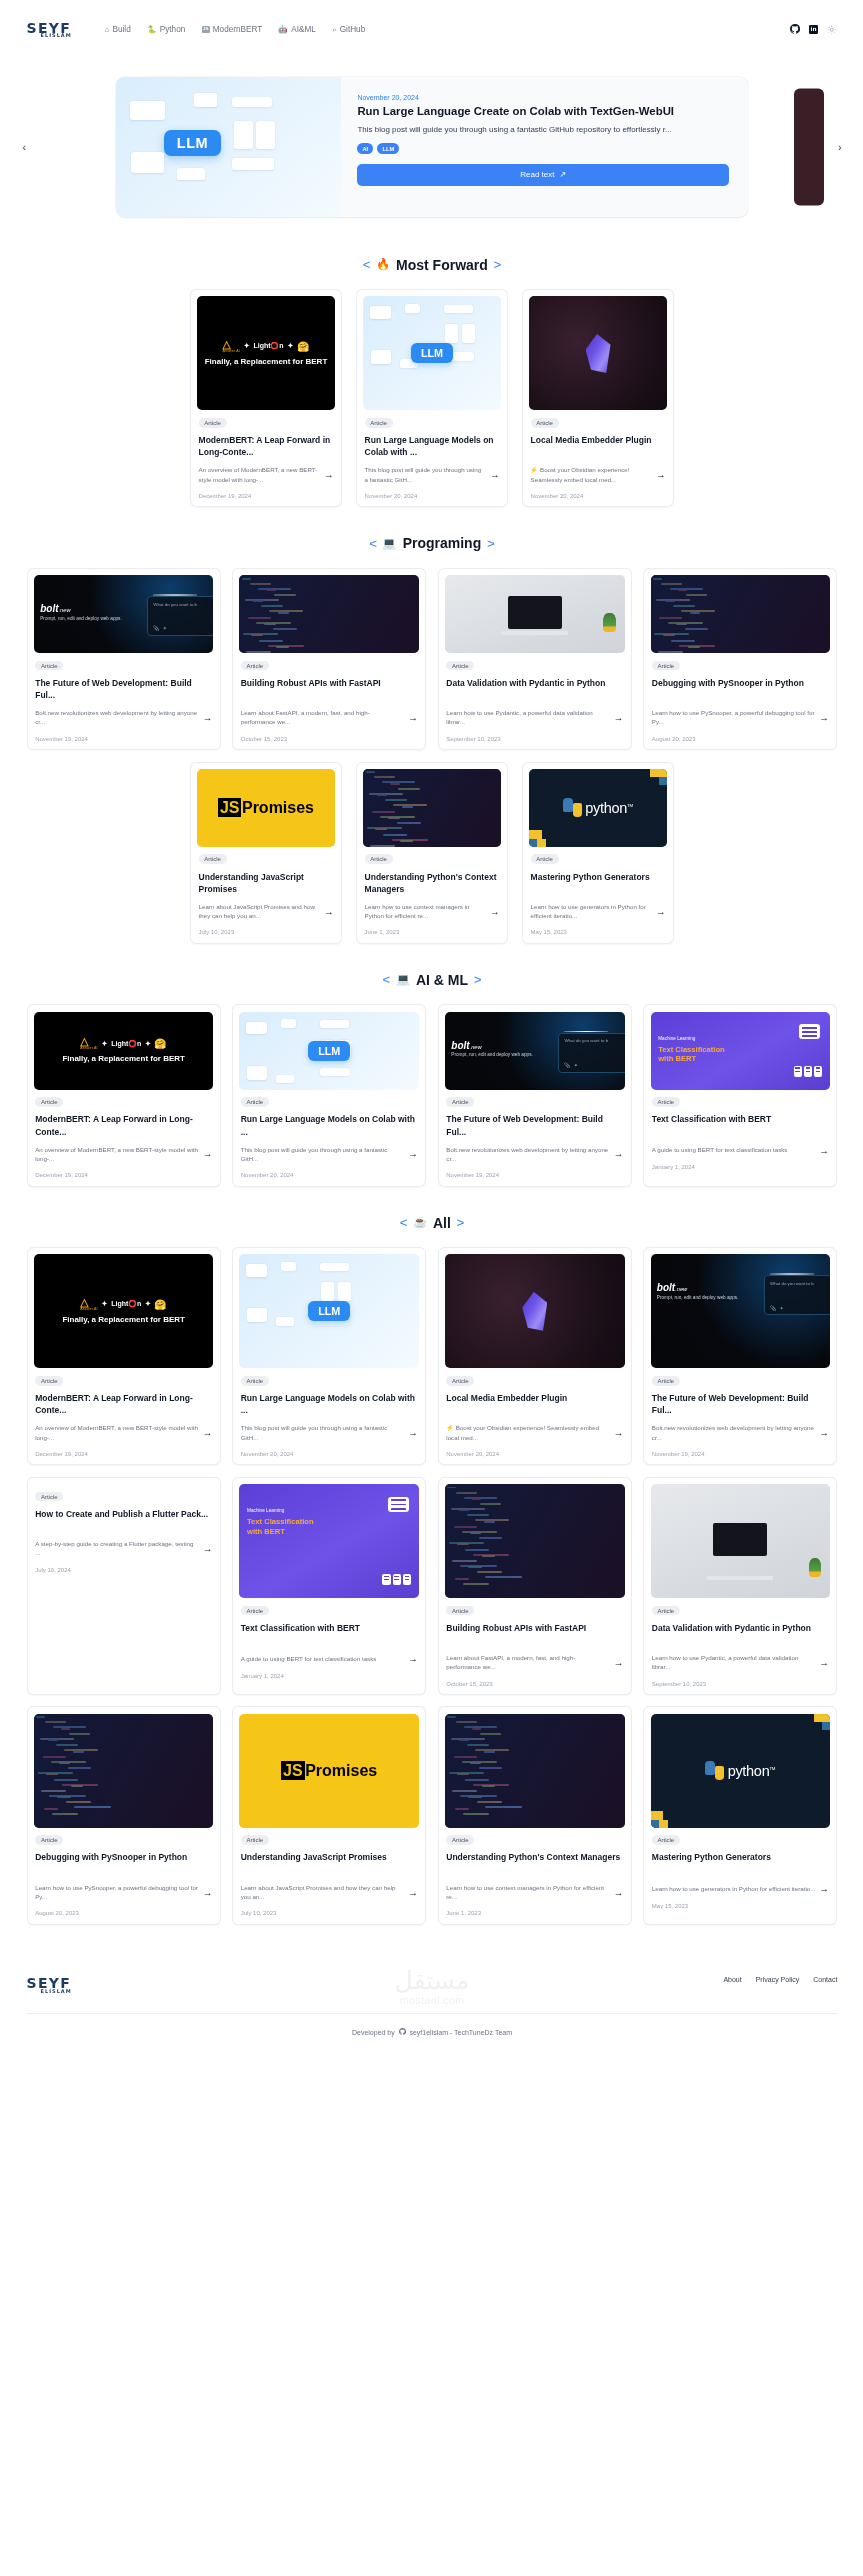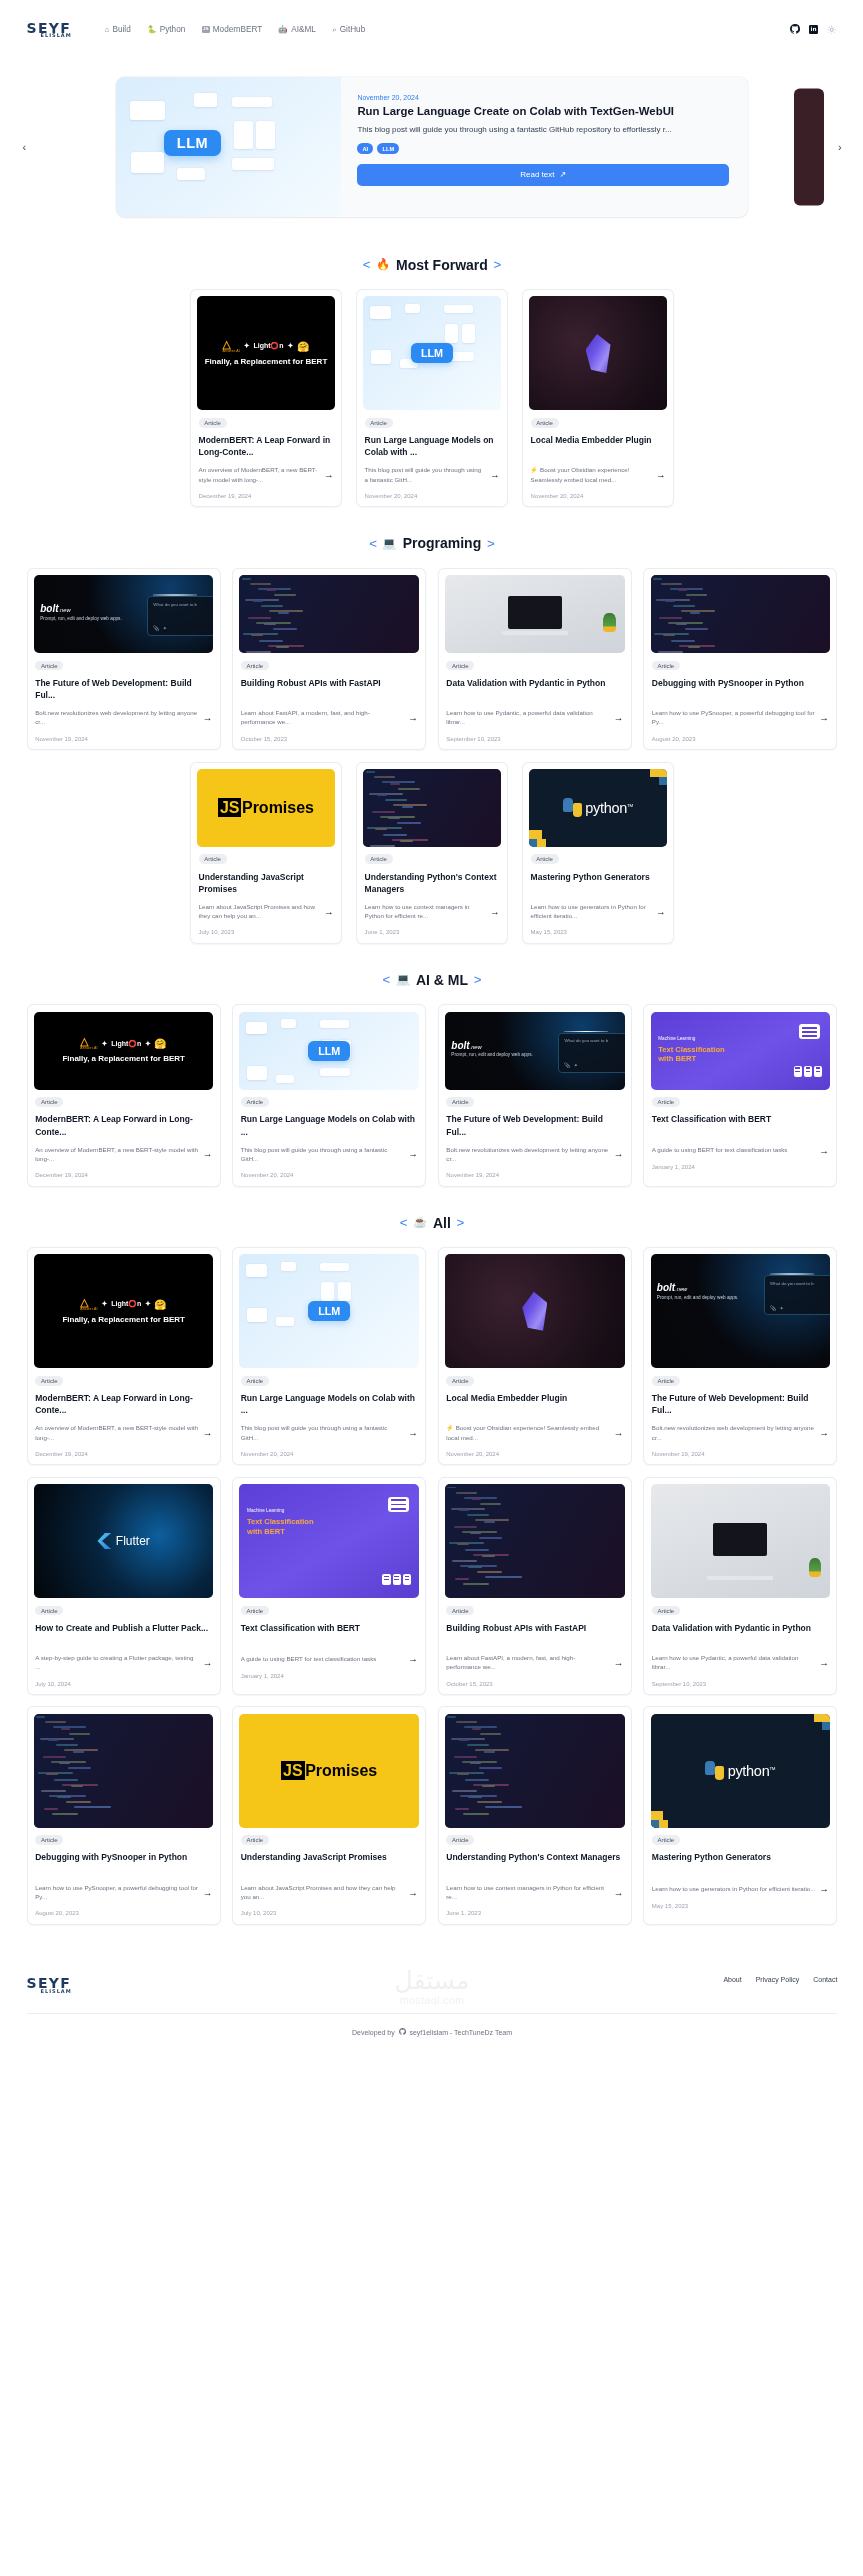--- a/index.html
+++ b/index.html
@@ -777,26 +777,20 @@
       </div>
     <span class="card-pill">Article</span>
     <div class="card-title">The Future of Web Development: Build Ful...</div>
     <div class="card-row">
       <div class="card-desc">Bolt.new revolutionizes web development by letting anyone cr...</div>
       <div class="card-arrow">→</div>
     </div>
     <div class="card-date">November 19, 2024</div>
   </div>
         <div class="card">
-    <div class="thumb tall t-flut">
-        <div class="inner">
-              <span class="fmark"></span>
-              <span class="ft">Flutter</span>
-            </div>
-      </div>
     <span class="card-pill">Article</span>
     <div class="card-title">How to Create and Publish a Flutter Pack...</div>
     <div class="card-row">
       <div class="card-desc">A step-by-step guide to creating a Flutter package, testing ...</div>
       <div class="card-arrow">→</div>
     </div>
     <div class="card-date">July 10, 2024</div>
   </div>
         <div class="card">
     <div class="thumb tall t-tcb">

